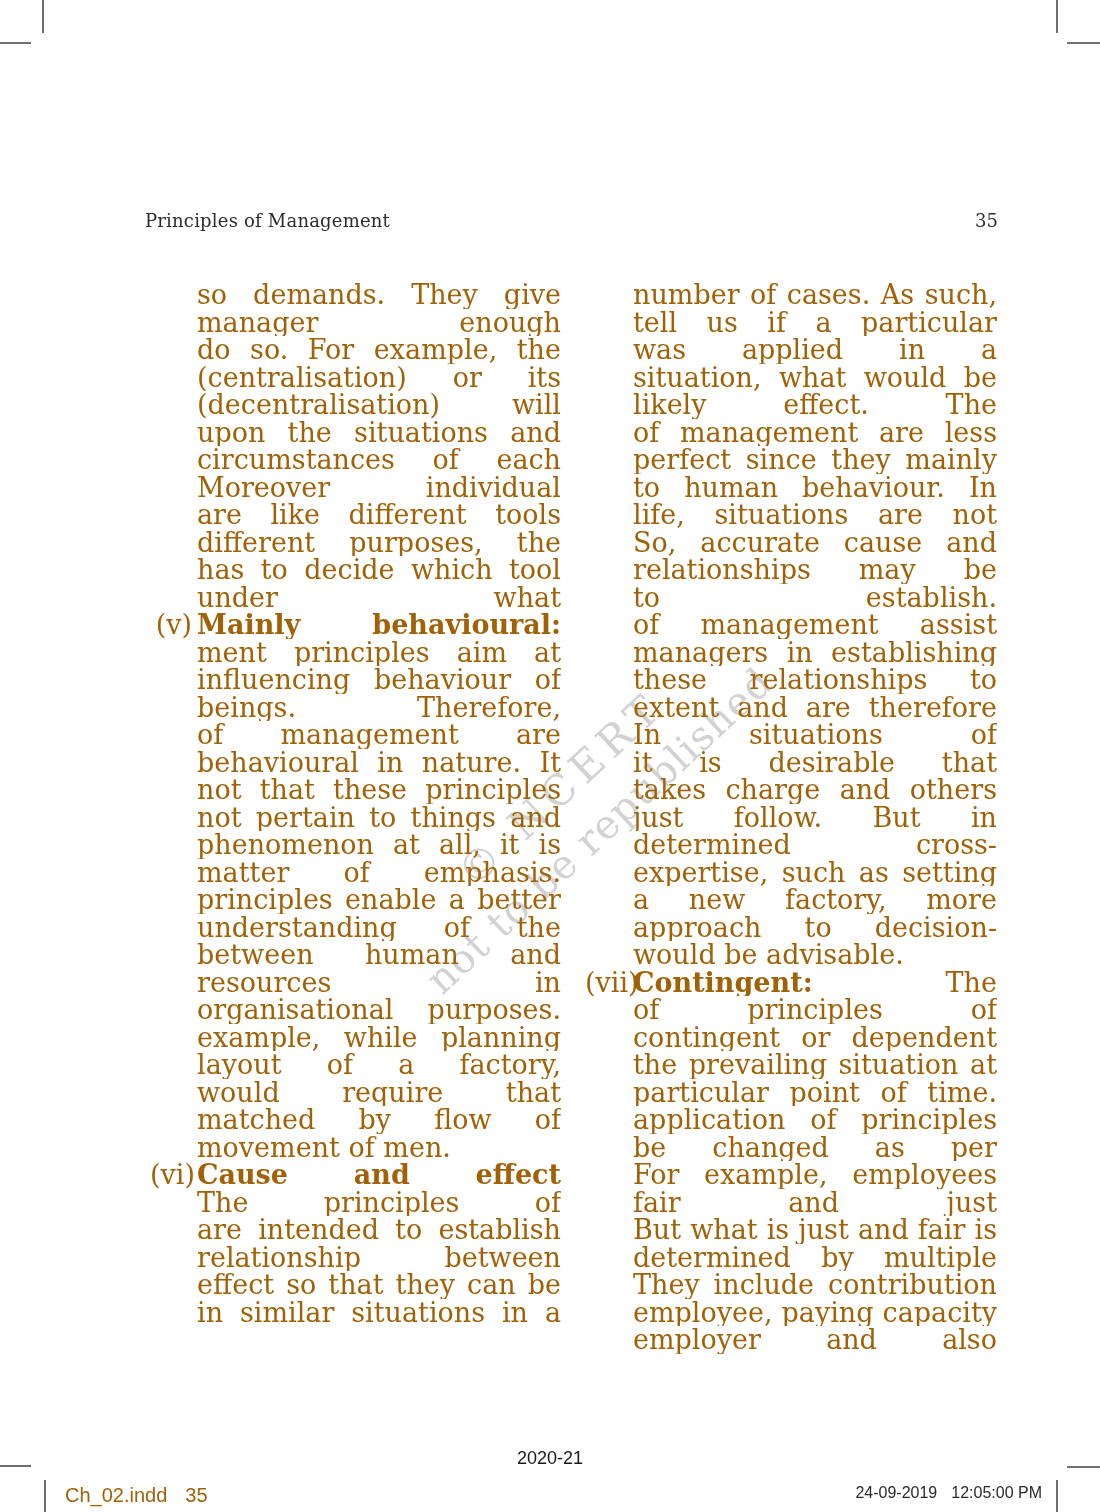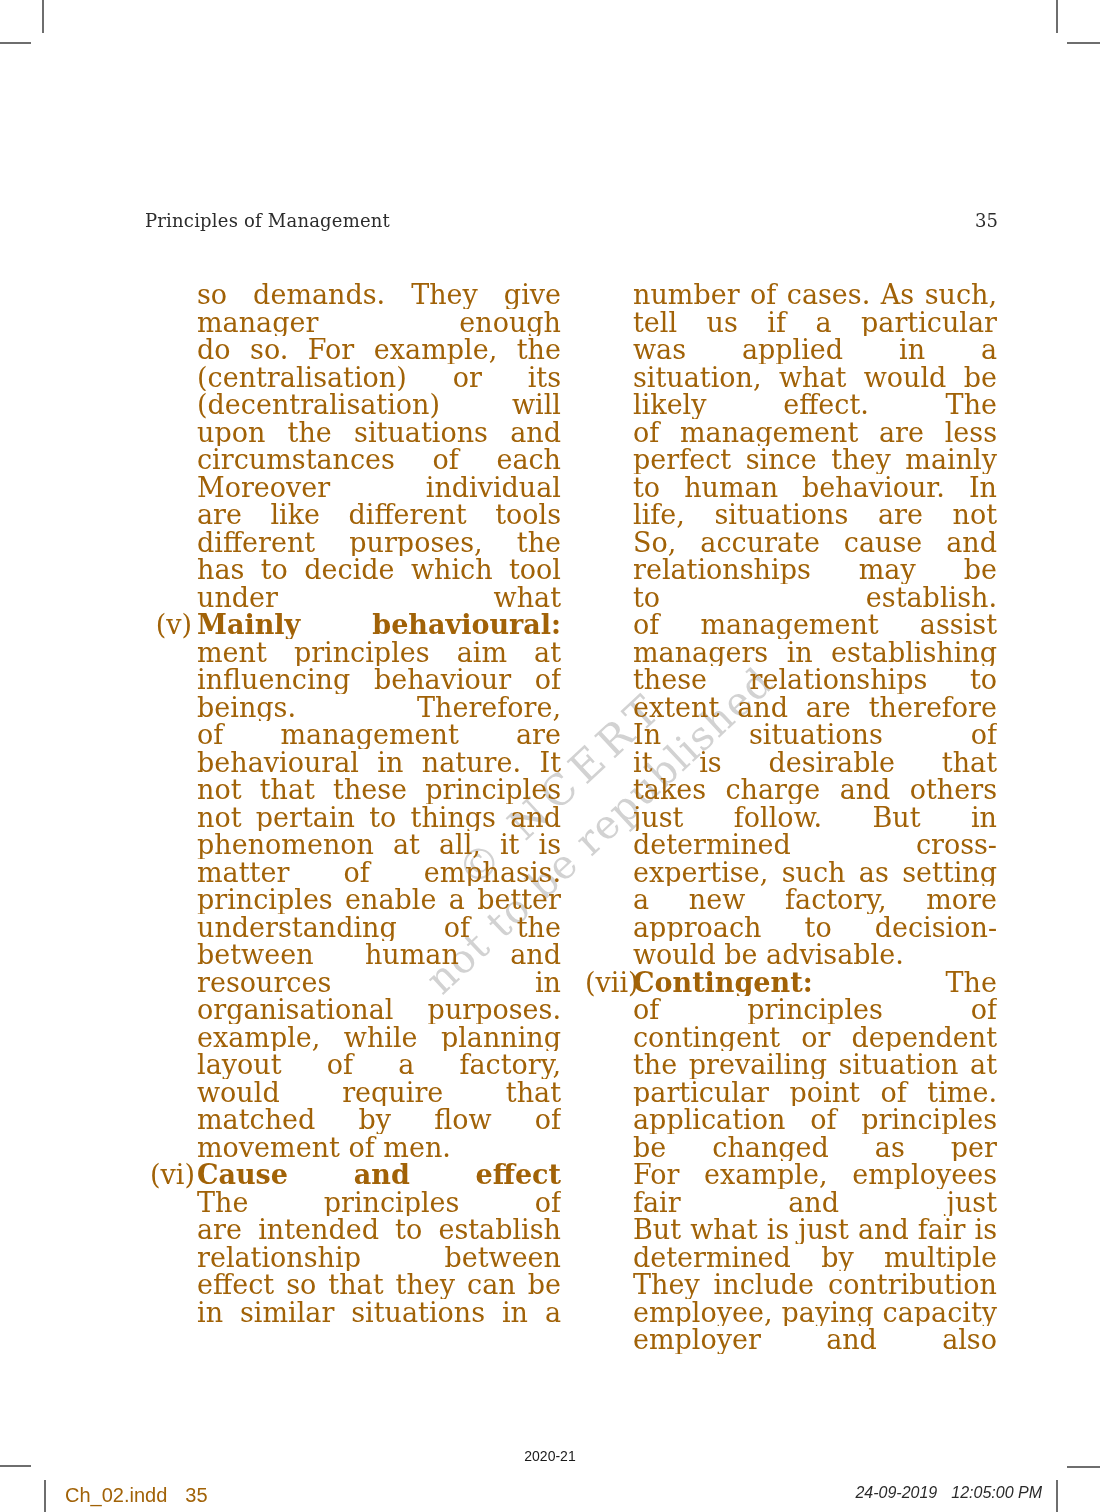--- a/index.html
+++ b/index.html
@@ -53,32 +53,32 @@
     text-align:justify;text-align-last:justify;
     overflow:hidden;
   }
   .line.endline{text-align-last:left;}
   .bold{font-weight:bold;}
   
   .year-footer{
     position:absolute;left:0;right:0;top:1448px;
     text-align:center;
     font-family:"Liberation Sans", sans-serif;
-    font-size:14px;color:#1a1a1a;
+    font-size:18px;color:#1a1a1a;
   }
   .slug-left{
     position:absolute;left:65px;top:1484px;
     font-family:"Liberation Sans", sans-serif;
     font-size:20px;color:#a16207;
   }
   .slug-left .gap{display:inline-block;width:18px;}
   .slug-right{
     position:absolute;right:58px;top:1484px;
     font-family:"Liberation Sans", sans-serif;
-    font-size:16px;color:#2a2a2a;text-align:right;font-style:italic;
+    font-size:16px;color:#2a2a2a;text-align:right;
   }
   .slug-right .gap{display:inline-block;width:14px;}
 </style>
 </head>
 <body>
 
 <div class="page">
 
   <div class="cropmark cm-v" style="left:42px;top:0;height:33px;"></div>
   <div class="cropmark cm-v" style="left:1056px;top:0;height:33px;"></div>

